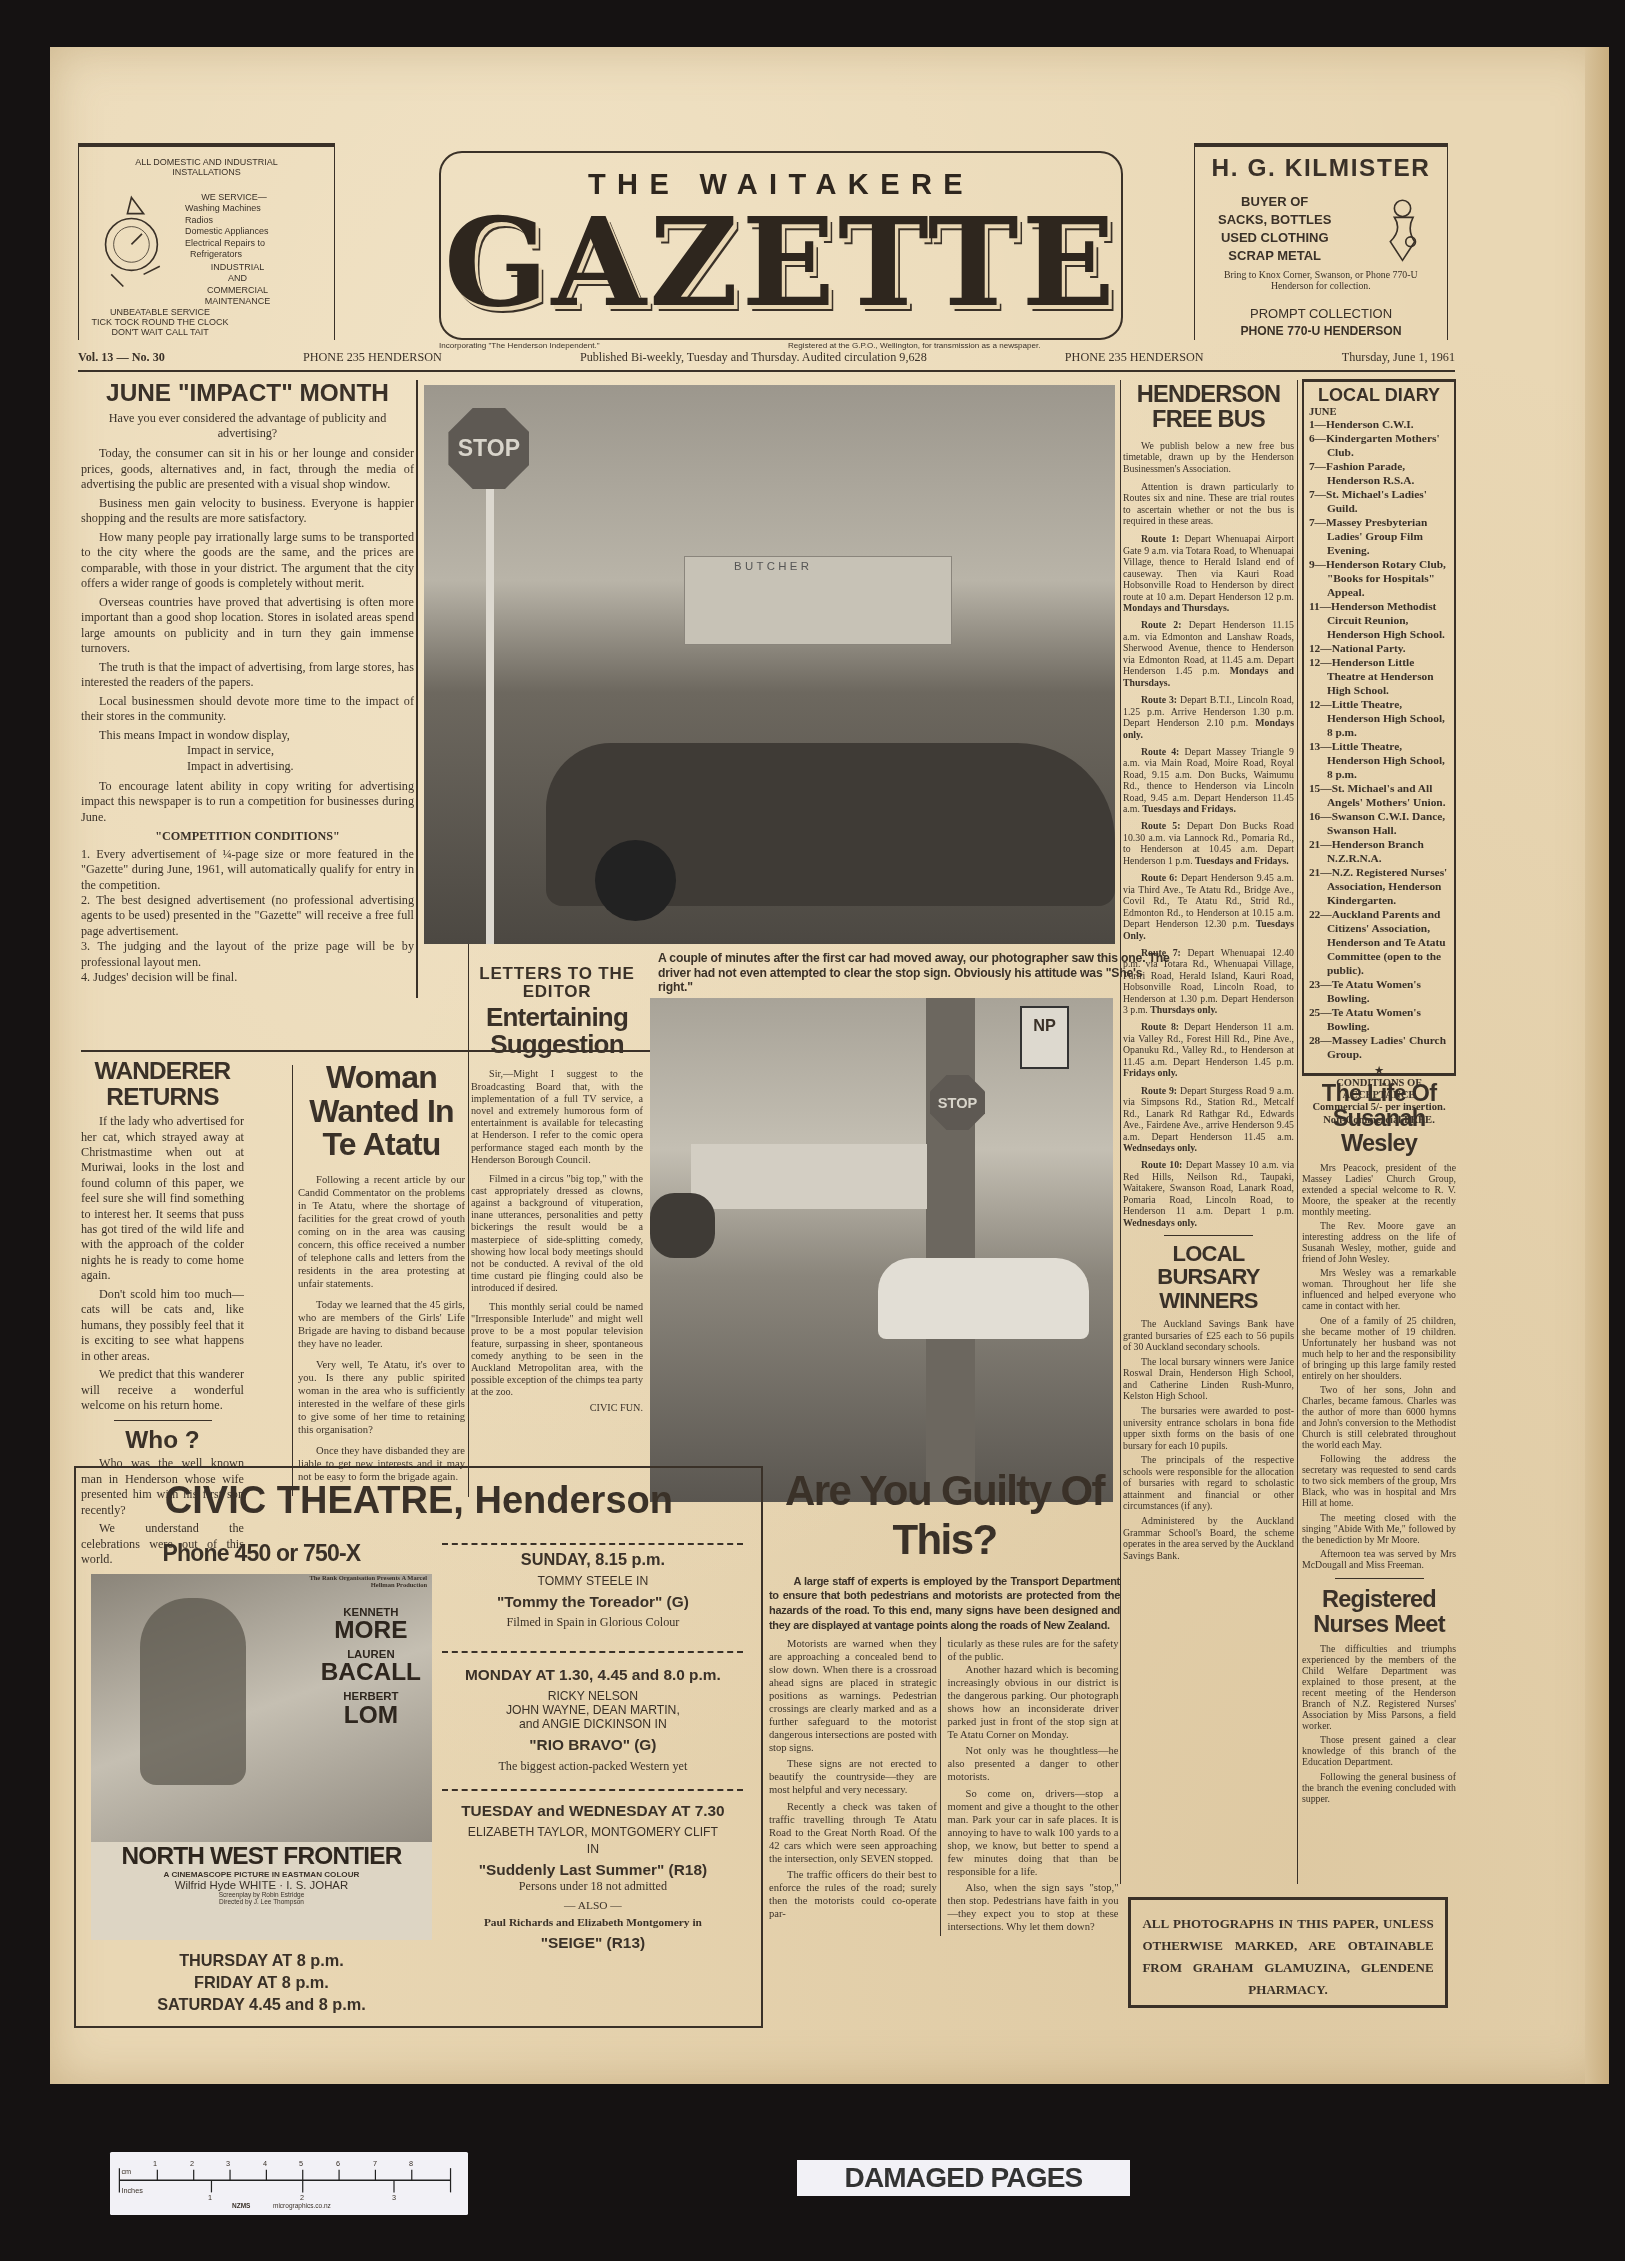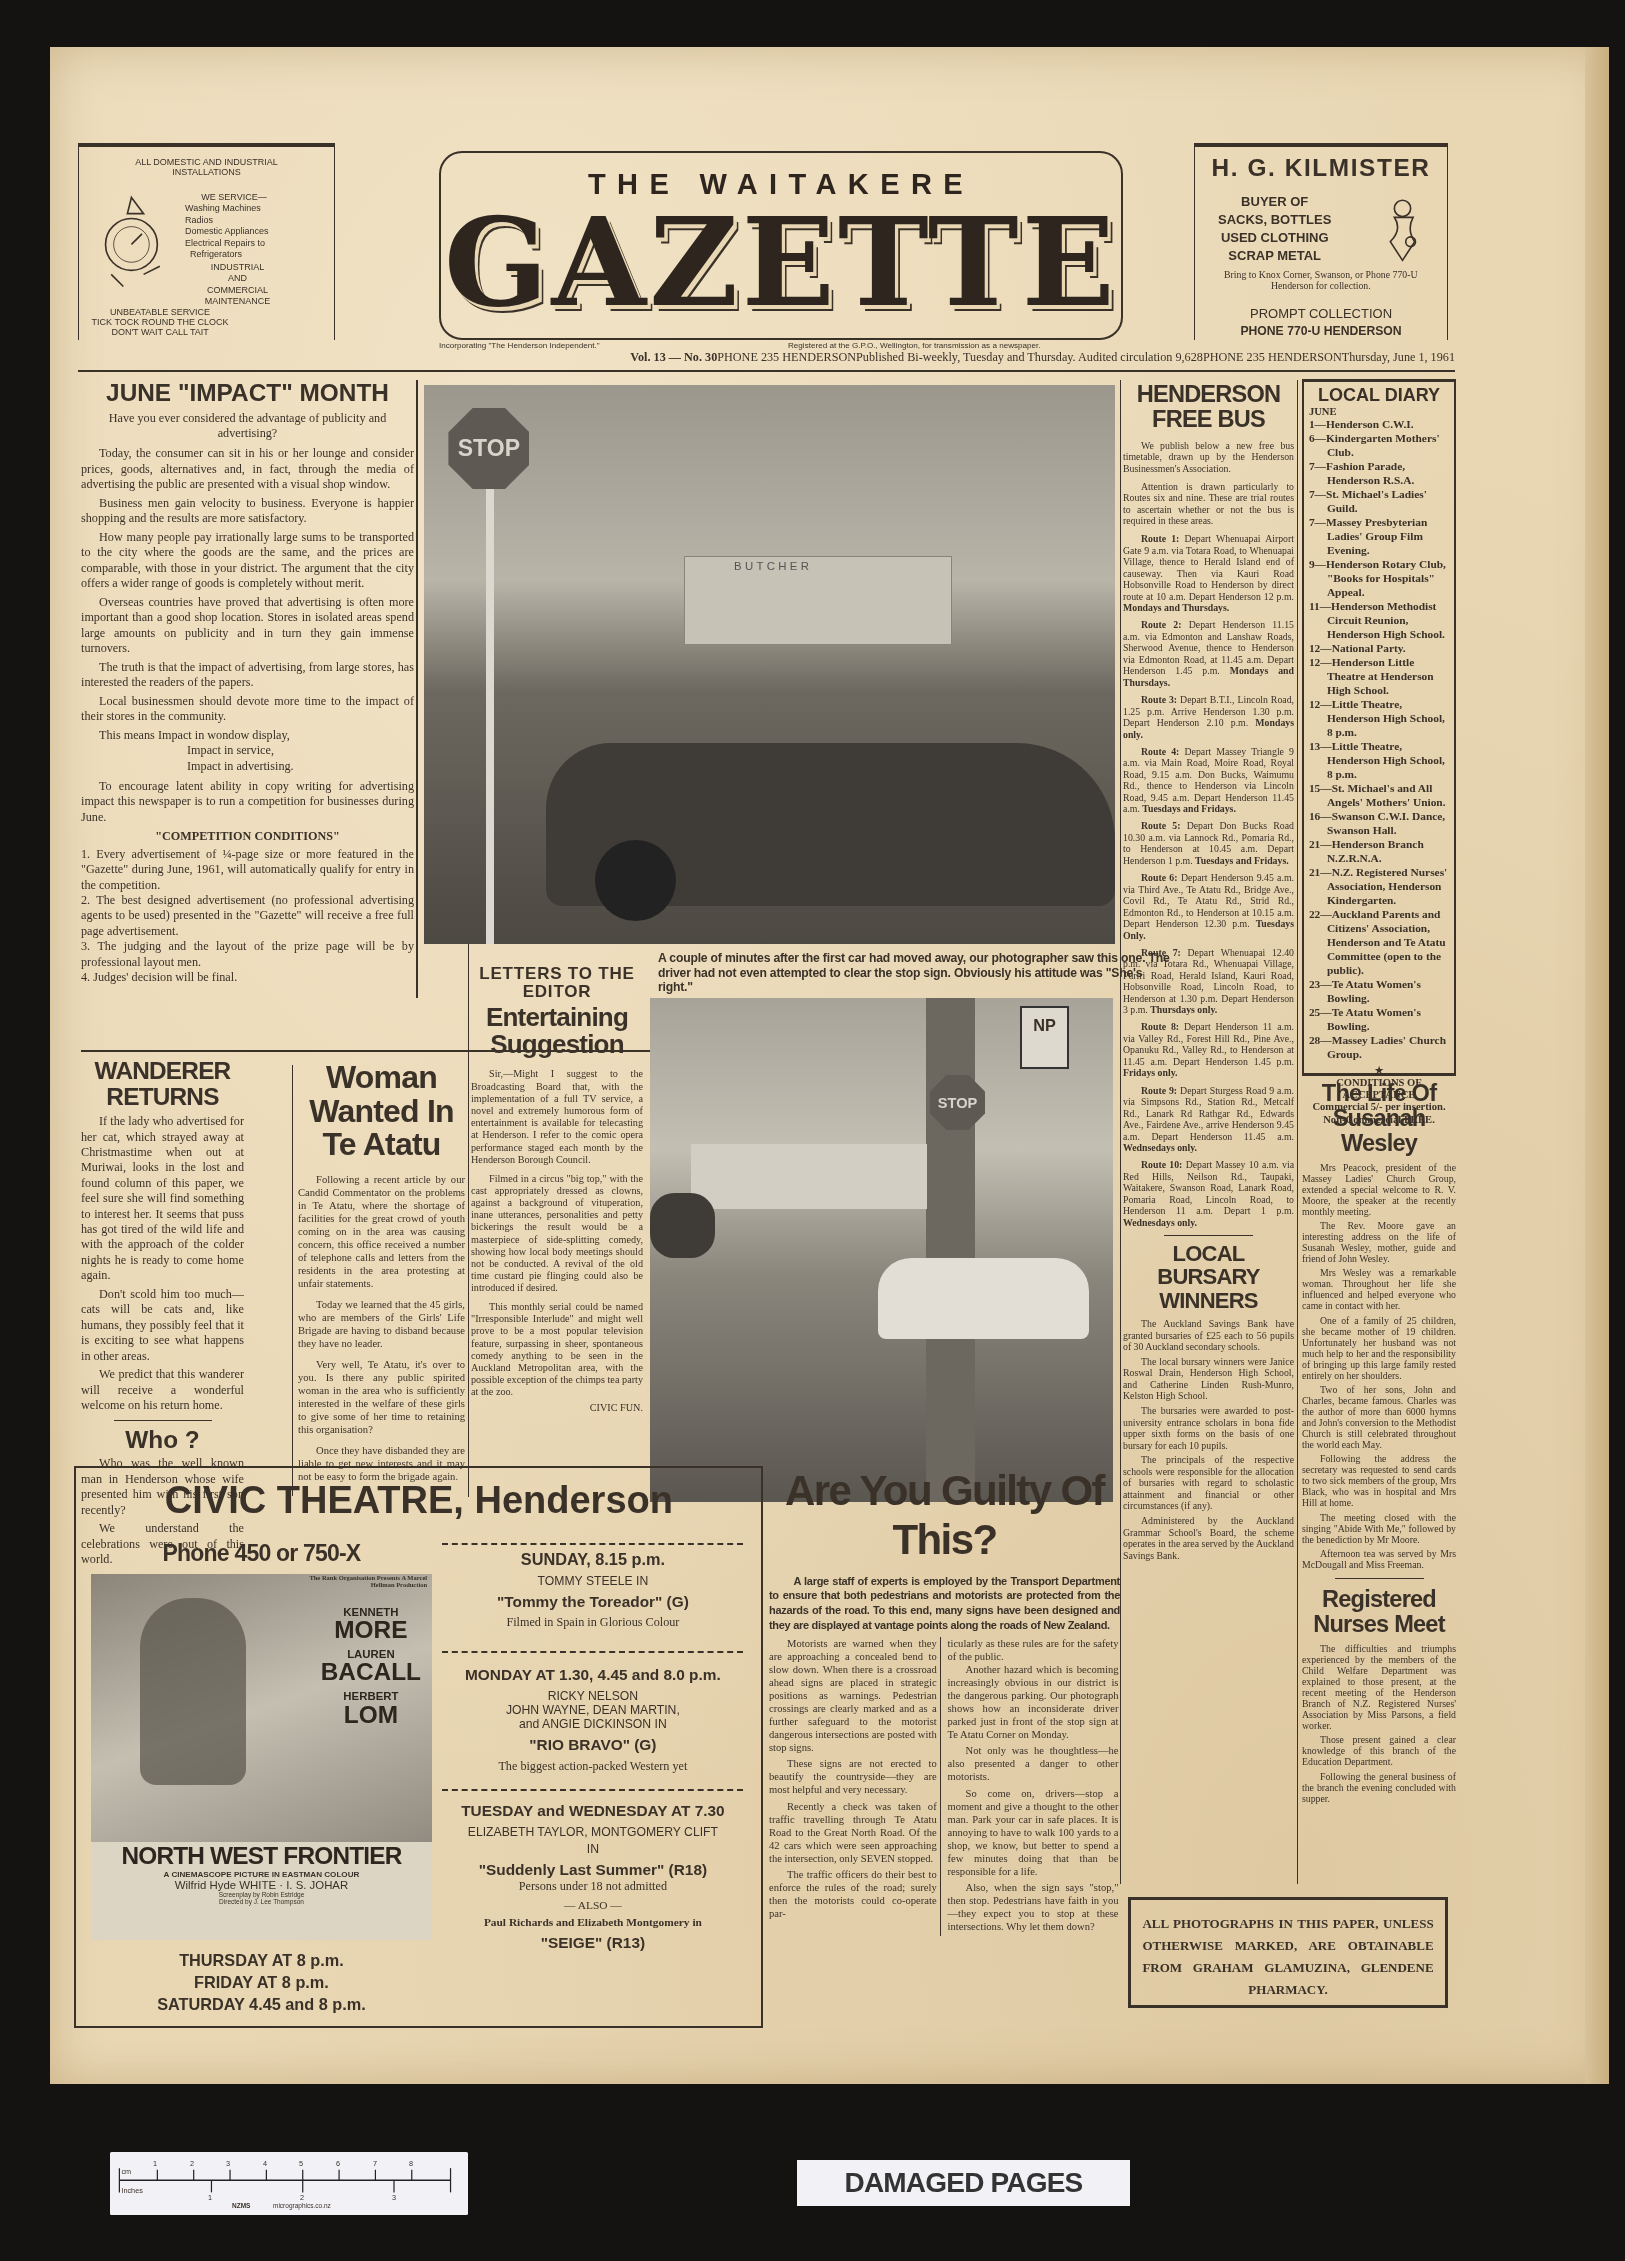--- a/index.html
+++ b/index.html
@@ -17,21 +17,21 @@
 .txt p{text-indent:18px;margin-bottom:3.3px}
 .head{font-family:"Liberation Sans",sans-serif;font-weight:bold;text-align:center;color:#3a3128;line-height:1.05}
 .photo{background:#7a756c;overflow:hidden;position:absolute}
 .center{text-align:center}
 .b{font-weight:bold}
 
 .mast-left{left:28px;top:96px;width:257px;height:197px;border-left:1.6px solid #3a3128;border-right:1.6px solid #3a3128;border-top:4.1px solid #3a3128;font-size:9px;font-family:"Liberation Sans",sans-serif;color:#3a3128}
 .mast-center{left:389px;top:104px;width:684px;height:189px;border:2.4px solid #3a3128;border-radius:23px}
 .mast-right{left:1144px;top:96px;width:254px;height:197px;border-left:1.6px solid #3a3128;border-right:1.6px solid #3a3128;border-top:4.1px solid #3a3128}
 .gazette{font-family:"DejaVu Serif",serif;font-weight:bold;font-size:122px;letter-spacing:3.3px;color:#2e261e;text-shadow:3.3px 4.1px 0 #e9d7b4,4.9px 5.7px 0 #3a3128;line-height:122px}
-.infoline{top:297px;left:28px;width:1377px;height:28px;border-bottom:2.4px solid #3a3128;font-size:12.2px;display:flex;justify-content:flex-end;align-items:center;font-family:"Liberation Serif",serif}
+.infoline{top:297px;left:28px;width:1377px;height:28px;border-bottom:2.4px solid #3a3128;font-size:12.2px;display:flex;justify-content:space-between;align-items:center;font-family:"Liberation Serif",serif}
 .diary-item{font-size:11.4px;line-height:14px;font-weight:bold;padding-left:18px;text-indent:-18px}
 .theatre-line{text-align:center;font-family:"Liberation Sans",sans-serif}
 .dash{border-top:2.4px dashed #3a3128;margin:4.9px 8.1px}
 .ruler{position:absolute;background:#f2f1f6;border-radius:1.6px}
 </style>
 </head>
 <body>
 
 <div class="page">
   <div class="page-edge"></div>
@@ -377,14 +377,14 @@
   <div class="sans" style="position:absolute;left:189px;top:6.5px;font-size:7.3px">5</div>
   <div class="sans" style="position:absolute;left:226px;top:6.5px;font-size:7.3px">6</div>
   <div class="sans" style="position:absolute;left:263px;top:6.5px;font-size:7.3px">7</div>
   <div class="sans" style="position:absolute;left:299px;top:6.5px;font-size:7.3px">8</div>
   <div class="sans" style="position:absolute;left:98px;top:41px;font-size:7.3px">1</div>
   <div class="sans" style="position:absolute;left:190px;top:41px;font-size:7.3px">2</div>
   <div class="sans" style="position:absolute;left:282px;top:41px;font-size:7.3px">3</div>
   <div class="sans b" style="position:absolute;left:122px;top:50px;font-size:6.5px">NZMS</div>
   <div class="sans" style="position:absolute;left:163px;top:50px;font-size:6.5px">micrographics.co.nz</div>
 </div>
-<div class="abs sans b" style="left:797px;top:2160px;width:333px;height:46px;background:#f2f1f6;font-size:28px;display:flex;align-items:center;justify-content:center;color:#333;letter-spacing:-0.8px">DAMAGED PAGES</div>
+<div class="abs sans b" style="left:797px;top:2160px;width:333px;height:36px;background:#f2f1f6;font-size:28px;display:flex;align-items:center;justify-content:center;color:#333;letter-spacing:-0.8px">DAMAGED PAGES</div>
 
 
 </body></html>

